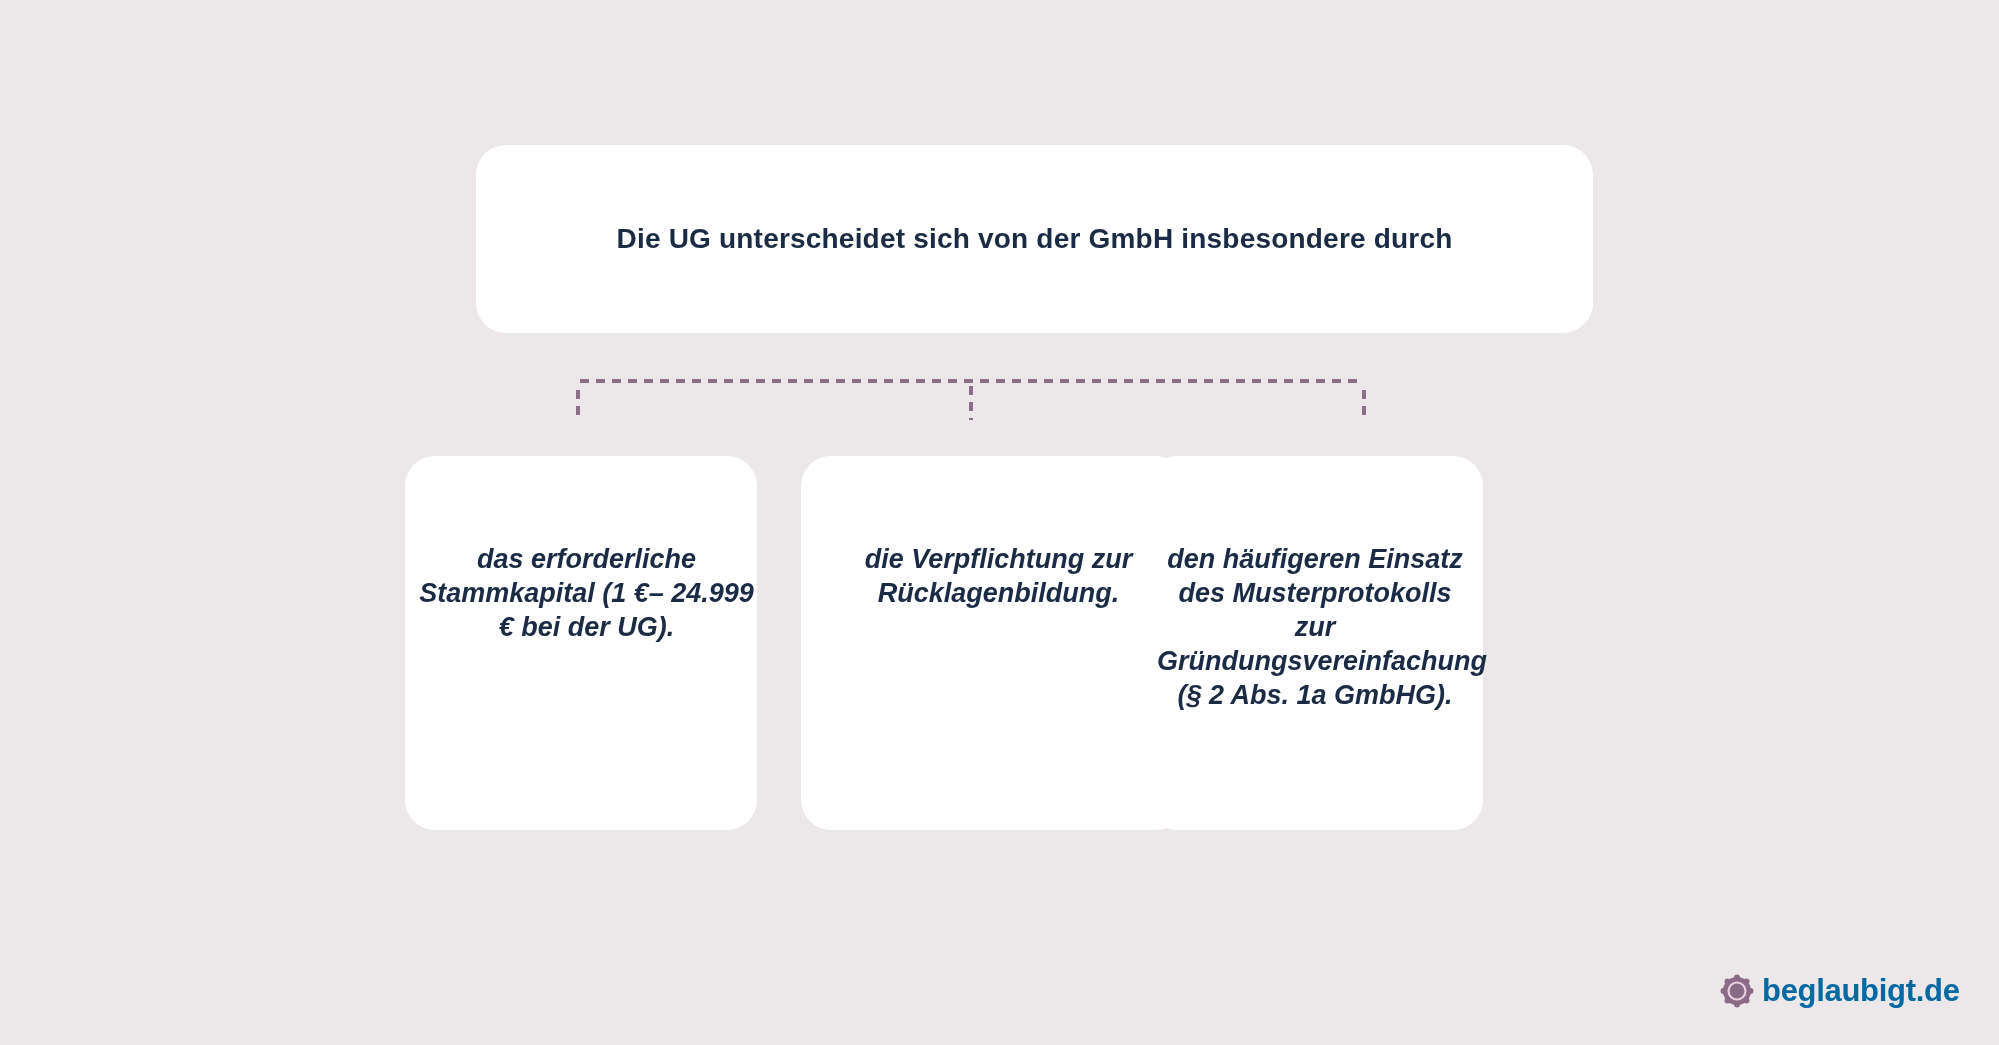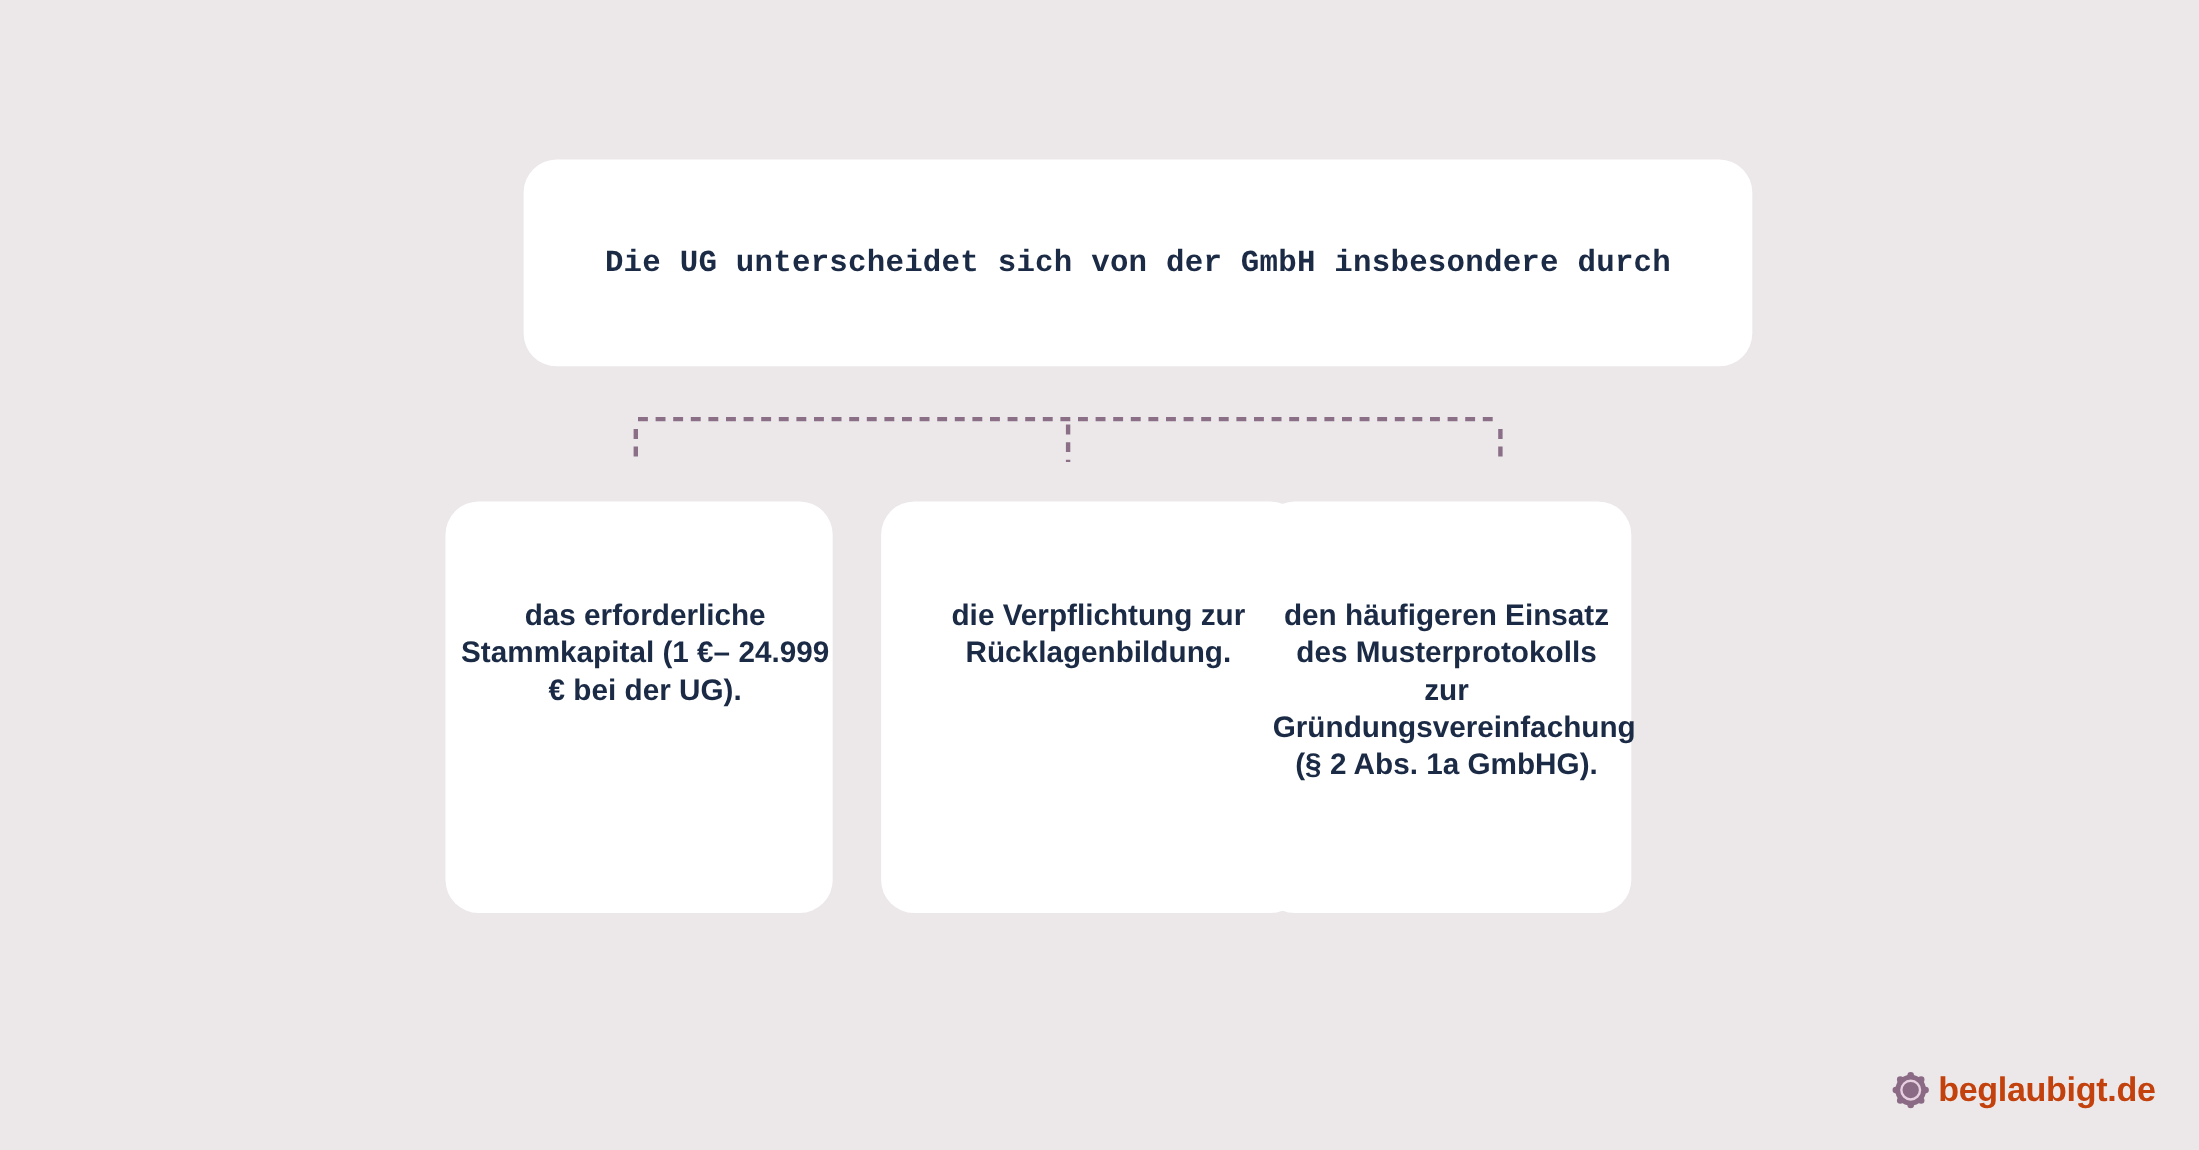--- a/index.html
+++ b/index.html
@@ -17,41 +17,41 @@
       border-radius: 30px;
       box-sizing: border-box;
       text-align: center;
       font-weight: bold;
     }
     .top-card {
       left: 476px; top: 145px; width: 1117px; height: 188px;
       display: flex; align-items: center; justify-content: center;
       font-size: 28px;
       letter-spacing: 0.2px;
-      font-family: Liberation Mono, monospace;
     }
     .sub-card {
       top: 456px; height: 374px;
       padding: 86px 3px 0 14px;
       font-size: 27px;
       line-height: 34px;
+      font-style: italic;
     }
     #card-1 { left: 405px; width: 352px; }
     #card-2 { left: 801px; width: 384px; }
     #card-3 { left: 1147px; width: 336px; padding-left: 10px; padding-right: 10px; }
     .connector {
       position: absolute; left: 0; top: 0;
     }
     .logo {
       position: absolute; left: 1720px; top: 973px;
       display: flex; align-items: center; gap: 8px;
     }
     .logo-text {
       font-size: 31px; font-weight: bold;
-      color: #c2410c;
+      color: #0369a1;
       letter-spacing: -0.3px;
     }
   </style>
 </head>
 <body>
 
 <div class="card top-card">
   <span>Die UG unterscheidet sich von der GmbH insbesondere durch</span>
 </div>
 

